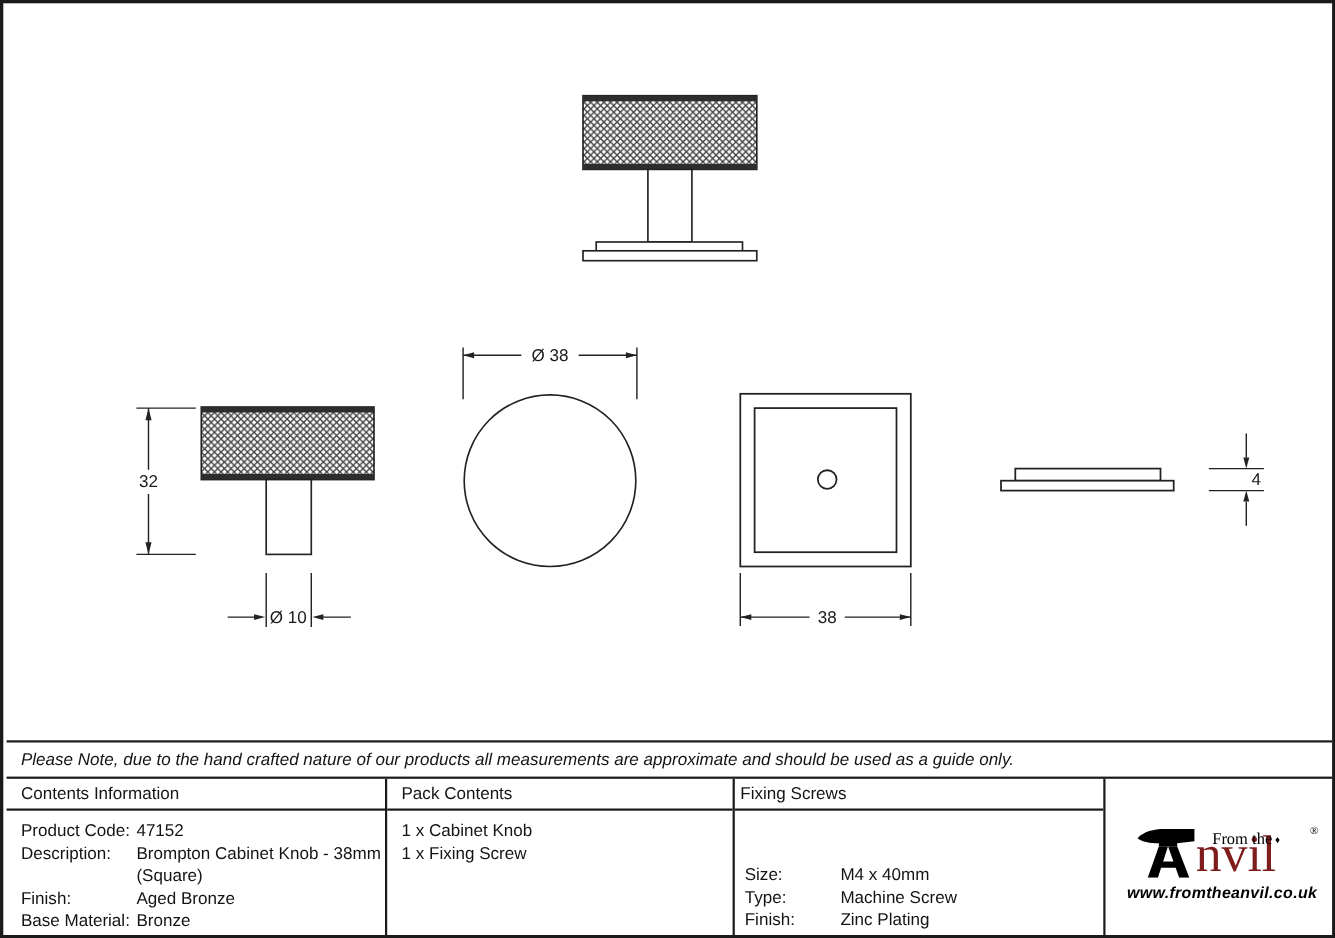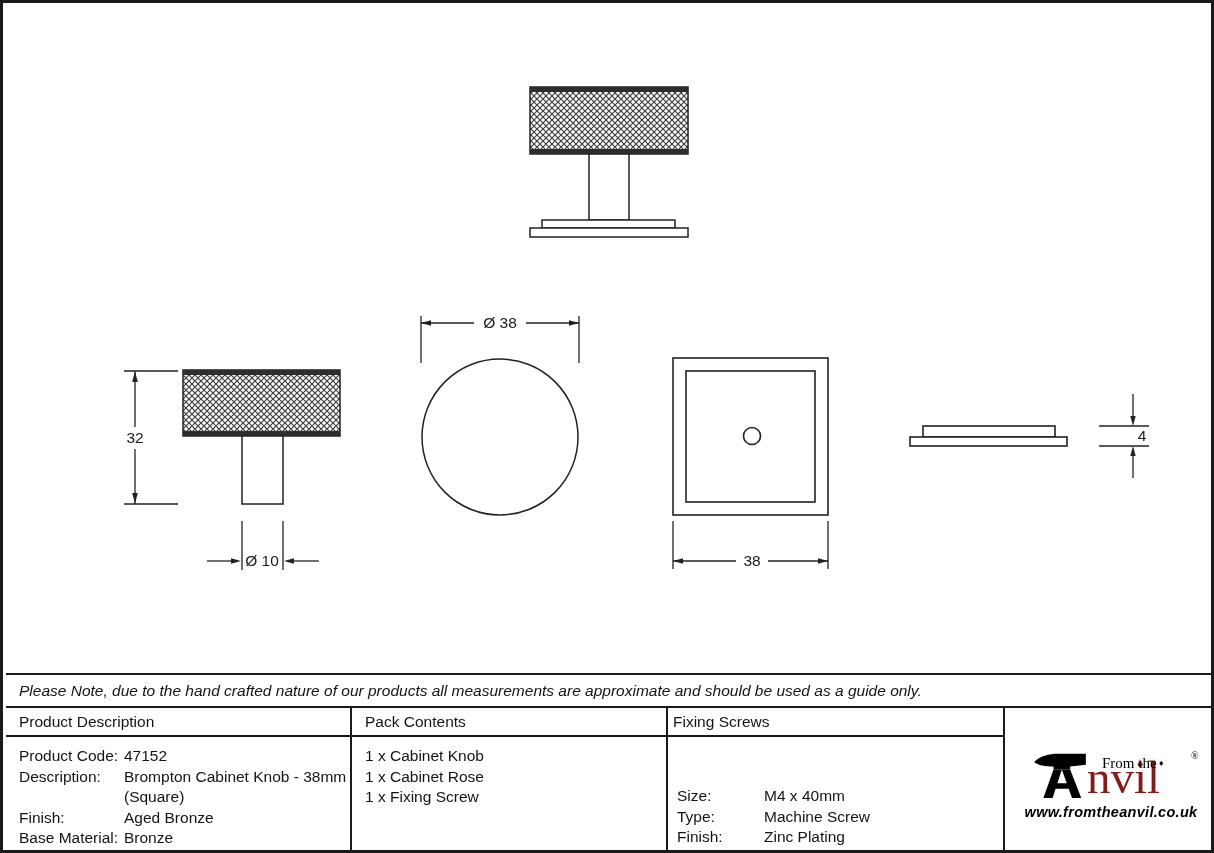--- a/index.html
+++ b/index.html
@@ -145,21 +145,21 @@
     <text class="dim-text" x="1139" y="438" text-anchor="middle">4</text>
   </svg>
 
   <div class="note-row">
     <span>Please Note, due to the hand crafted nature of our products all measurements are approximate and should be used as a guide only.</span>
   </div>
 
   <div class="info-table">
 
     <div class="col col-product">
-      <div class="col-header">Product Description</div>
+      <div class="col-header">Contents Information</div>
       <div class="col-body">
         <div class="spec-row">
           <div class="spec-label">Product Code:</div>
           <div class="spec-value">47152</div>
         </div>
         <div class="spec-row">
           <div class="spec-label">Description:</div>
           <div class="spec-value">Brompton Cabinet Knob - 38mm
 (Square)</div>
         </div>
@@ -171,21 +171,20 @@
           <div class="spec-label">Base Material:</div>
           <div class="spec-value">Bronze</div>
         </div>
       </div>
     </div>
 
     <div class="col col-pack">
       <div class="col-header">Pack Contents</div>
       <div class="col-body">
         <div>1 x Cabinet Knob</div>
-        <div>1 x Cabinet Rose</div>
         <div>1 x Fixing Screw</div>
       </div>
     </div>
 
     <div class="col col-fixing">
       <div class="col-header">Fixing Screws</div>
       <div class="col-body">
         <div class="spec-row">
           <div class="spec-label">Size:</div>
           <div class="spec-value">M4 x 40mm</div>

